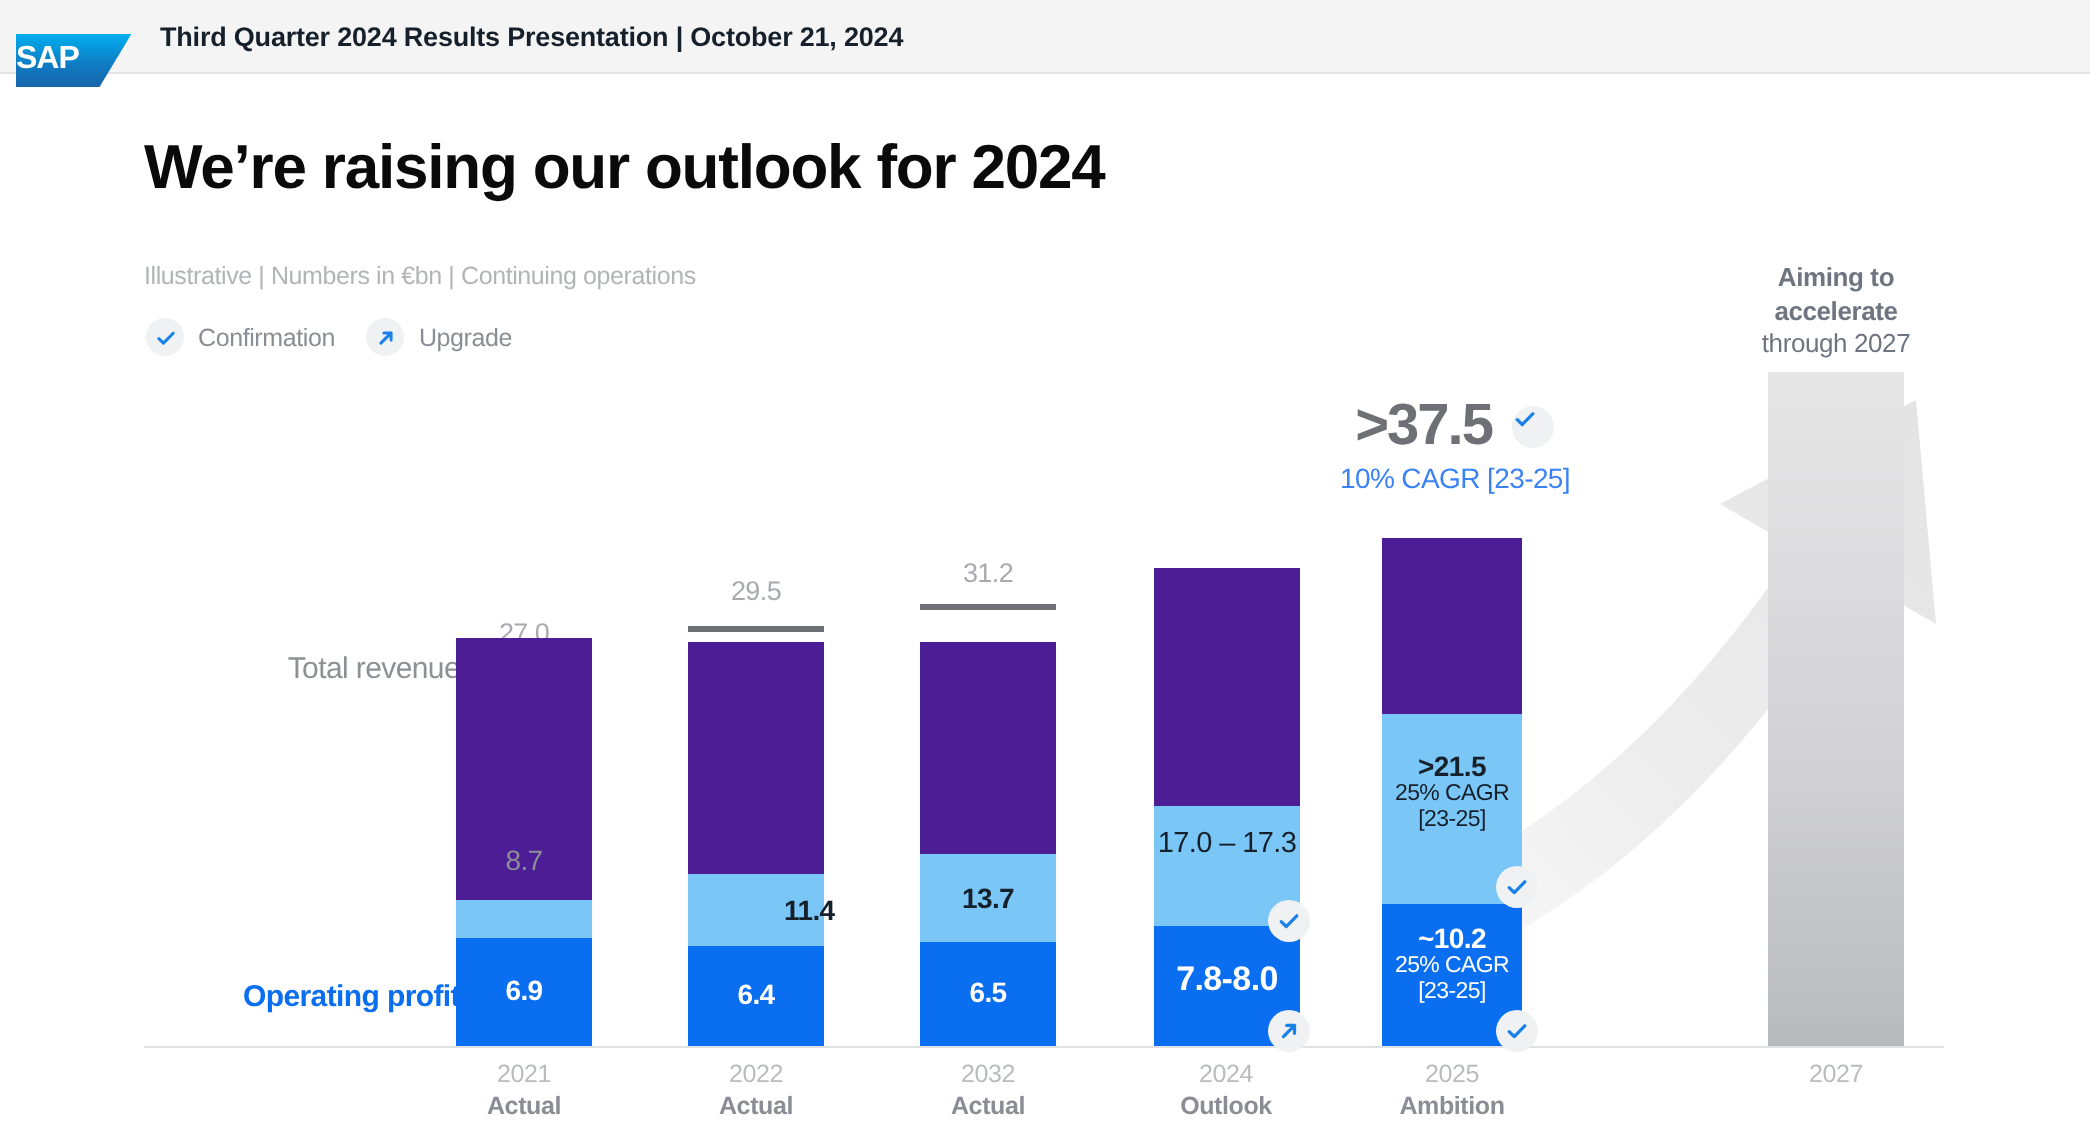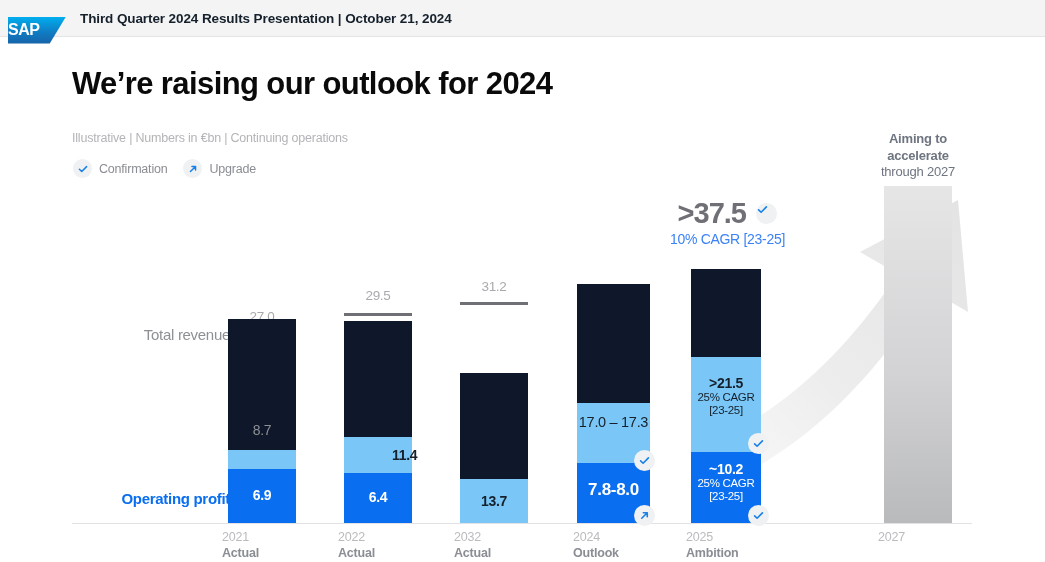--- a/index.html
+++ b/index.html
@@ -67,21 +67,21 @@
   .baseline {
     position: absolute; left: 72px; top: 523px; width: 900px; height: 1px;
     background: #e2e2e4;
   }
 
   
   .swoosh { position: absolute; left: 740px; top: 170px; width: 300px; height: 370px; }
   .bar-col { position: absolute; bottom: 0; }
 
   .seg { position: relative; width: 100%; }
-  .seg-total  { background: #0f172a; }
+  .seg-total  { background: #4c1d95; }
   .seg-cloud  { background: #7ac7f7; }
   .seg-profit { background: #0a6ef0; }
 
   .cap {
     position: absolute; height: 3px; background: #6e7075;
     border-radius: 0;
   }
   .total-label {
     position: absolute; text-align: center;
     font-size: 13.5px; color: #a8aaae; letter-spacing: -0.3px;
@@ -98,21 +98,21 @@
   .v-white-lg { color: #ffffff; font-size: 17px; font-weight: bold; }
   .v-dark-lg  { color: #15202b; font-size: 14.5px; }
 
   .sub-cagr { font-size: 11.5px; font-weight: normal; display: block; }
   .sub-cagr.onblue { color: #ffffff; }
   .sub-cagr.ondark { color: #15202b; }
 
   .bar-badge { position: absolute; z-index: 5; }
 
   .x-tick {
-    position: absolute; text-align: left; line-height: 1.25;
+    position: absolute; text-align: center; line-height: 1.25;
   }
   .x-year { font-size: 12.5px; color: #b9bbbf; display: block; letter-spacing: -0.2px; }
   .x-sub  { font-size: 12.5px; color: #8a8d93; font-weight: bold; display: block; letter-spacing: -0.2px; }
 
   
   .cat-label { position: absolute; text-align: right; letter-spacing: -0.3px; }
   .cat-total  { font-size: 15px; color: #8d9094; }
   .cat-cloud  { font-size: 15px; color: #7ac7f7; font-weight: bold; }
   .cat-profit { font-size: 15px; color: #0a6ef0; font-weight: bold; }
 
@@ -225,20 +225,23 @@
       <span class="x-year">2022</span>
       <span class="x-sub">Actual</span>
     </div>
 
     <div class="total-label" style="left:454px; top:279px; width:80px;">31.2</div>
     <div class="cap" style="left:460px; top:302px; width:68px;"></div>
     <div class="bar-col" style="left:460px; bottom:39px; width:68px;">
       <div class="seg seg-total" style="height:106px;"></div>
       <div class="seg seg-cloud" style="height:44px;">
         <span class="seg-val v-dark" style="top:14px;">13.7</span>
+      </div>
+      <div class="seg seg-profit" style="height:52px;">
+        <span class="seg-val v-white" style="top:17px;">6.5</span>
       </div>
     </div>
     <div class="x-tick" style="left:454px; top:530px; width:80px;">
       <span class="x-year">2032</span>
       <span class="x-sub">Actual</span>
     </div>
 
     <div class="bar-col" style="left:577px; bottom:39px; width:73px;">
       <div class="seg seg-total" style="height:119px;"></div>
       <div class="seg seg-cloud" style="height:60px;">

